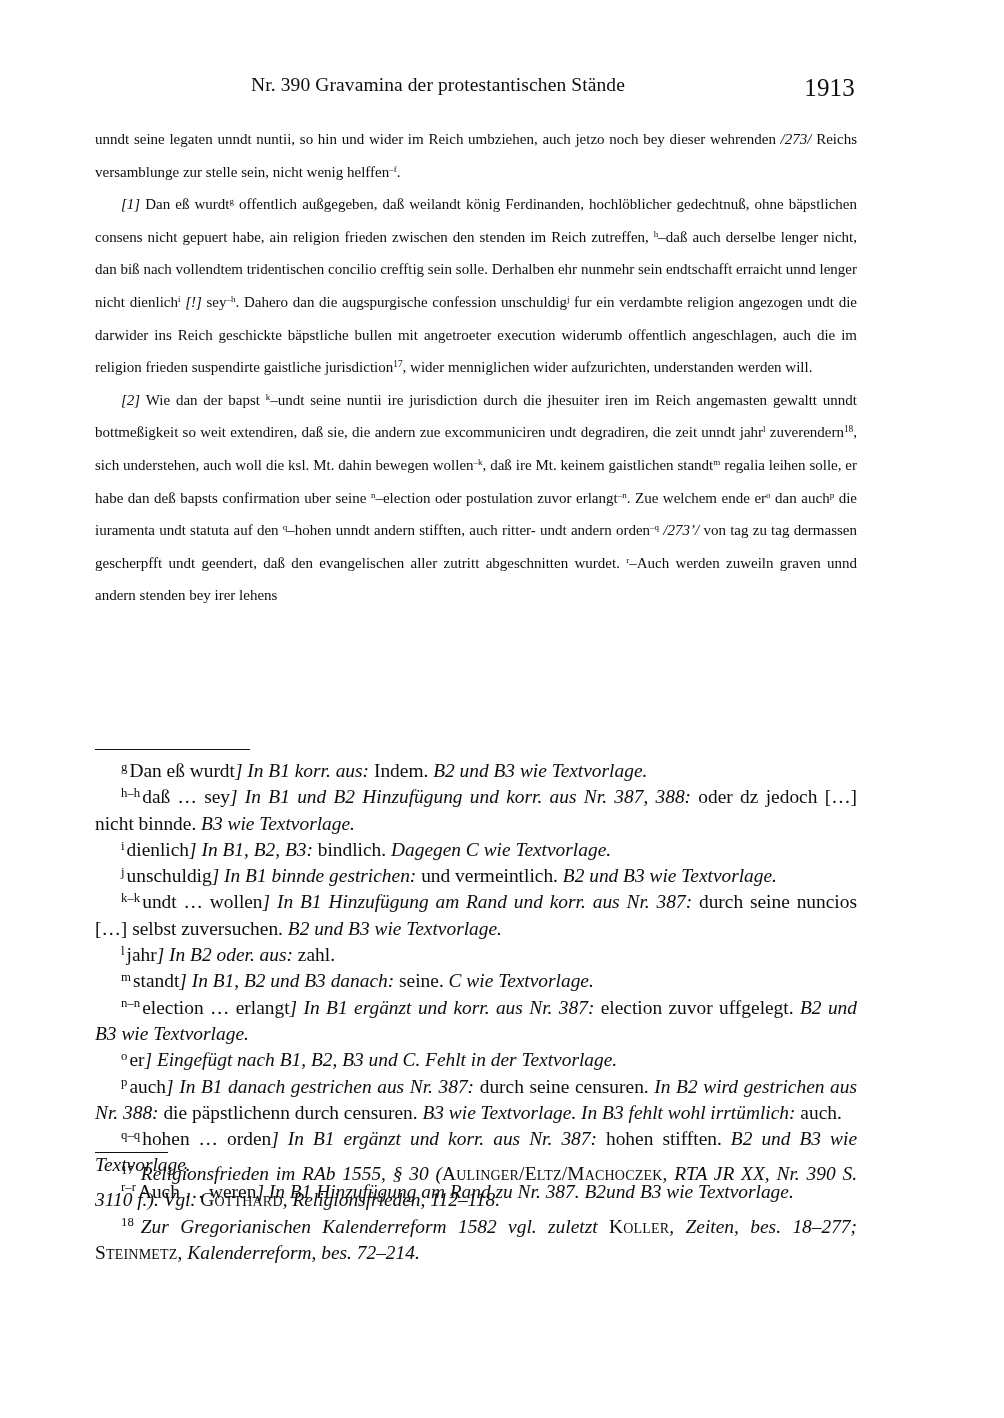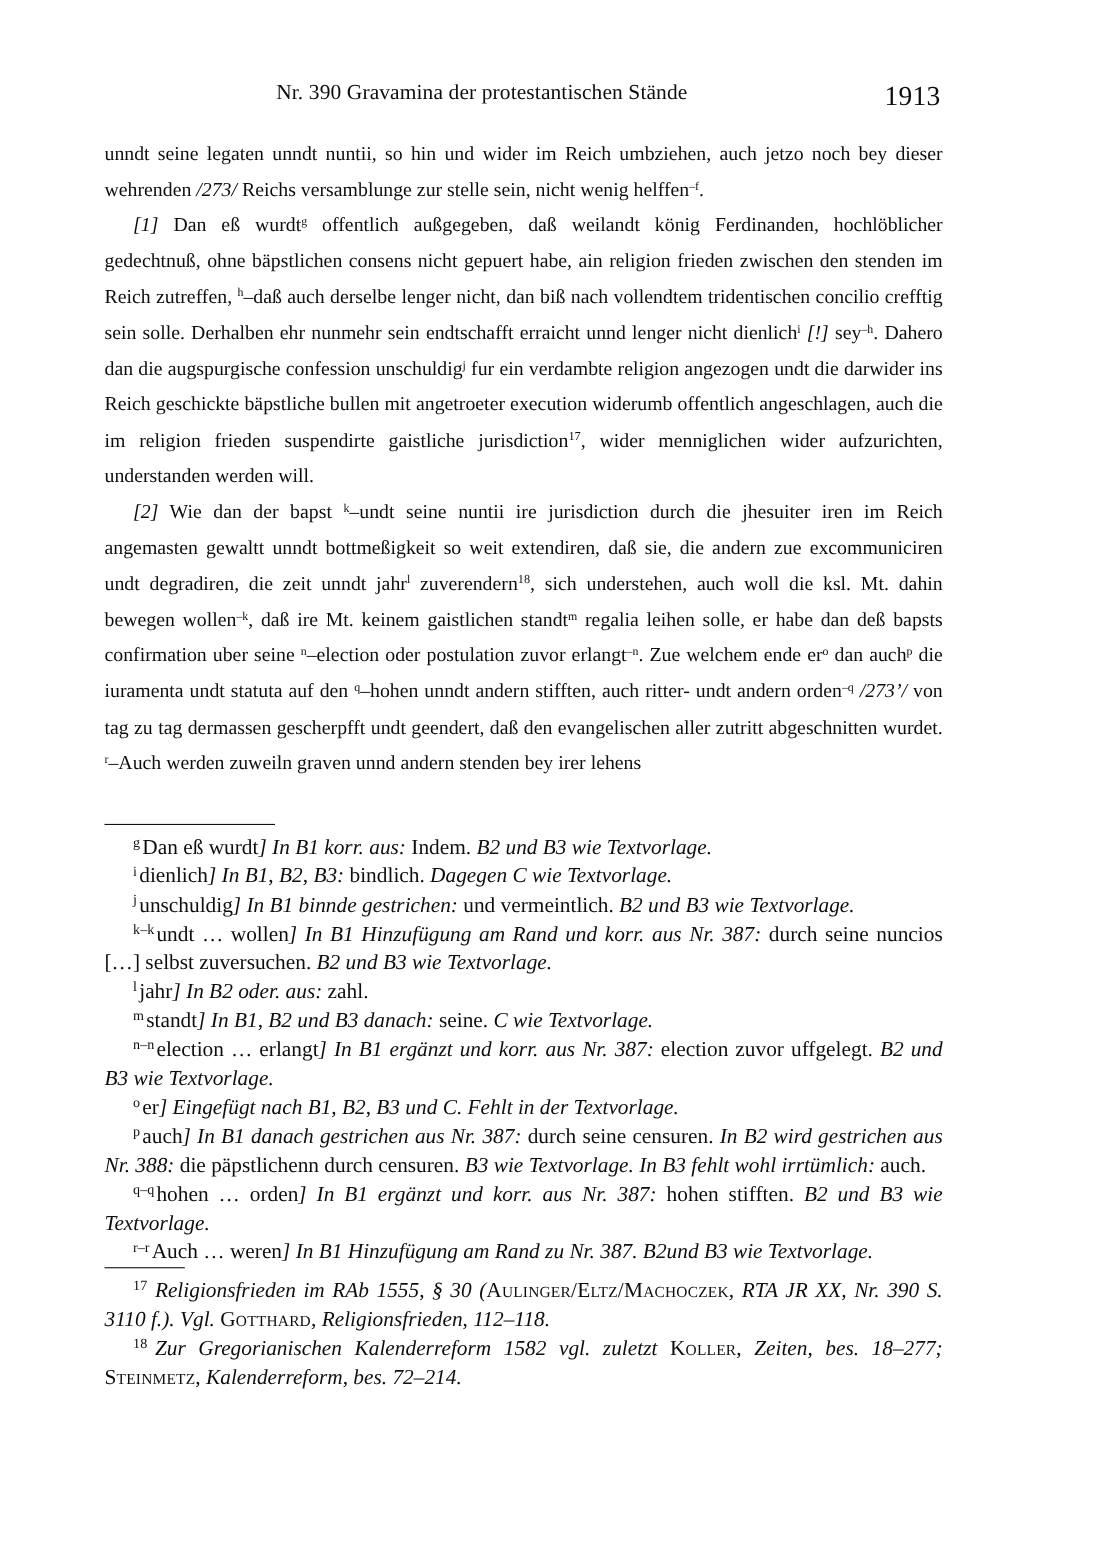--- a/index.html
+++ b/index.html
@@ -47,21 +47,21 @@
     letter-spacing: 0.2px;
     margin-left: auto;
   }
 
   
   .body-text {
     position: absolute;
     left: 95px;
     top: 123px;
     width: 762px;
-    font-size: 18px;
+    font-size: 15px;
     line-height: 32.6px;
     text-align: justify;
     text-justify: inter-word;
     hyphens: none;
   }
   .body-text p {
     margin: 0;
   }
   .body-text p.indent {
     text-indent: 26px;
@@ -167,20 +167,21 @@
     <p class="indent"><span class="it">[2]</span> Wie dan der bapst <sup class="note">k</sup>–undt seine nuntii ire jurisdiction durch die jhesuiter iren im Reich angemasten gewaltt unndt bottmeßigkeit so weit extendiren, daß sie, die andern zue excommuniciren undt degradiren, die zeit unndt jahr<sup class="note">l</sup> zuverendern<sup class="num">18</sup>, sich understehen, auch woll die ksl. Mt. dahin bewegen wollen<sup class="note">–k</sup>, daß ire Mt. keinem gaistlichen standt<sup class="note">m</sup> regalia leihen solle, er habe dan deß bapsts confirmation uber seine <sup class="note">n</sup>–election oder postulation zuvor erlangt<sup class="note">–n</sup>. Zue welchem ende er<sup class="note">o</sup> dan auch<sup class="note">p</sup> die iuramenta undt statuta auf den <sup class="note">q</sup>–hohen unndt andern stifften, auch ritter- undt andern orden<sup class="note">–q</sup> <span class="it">/273’/</span> von tag zu tag dermassen gescherpfft undt geendert, daß den evangelischen aller zutritt abgeschnitten wurdet. <sup class="note">r</sup>–Auch werden zuweiln graven unnd andern stenden bey irer lehens</p>
 
   </div>
 
   <hr class="rule" id="rule-apparatus">
 
   <div class="apparatus">
 
     <p><sup class="sig">g</sup>Dan eß wurdt<span class="it">] In B1 korr. aus:</span> Indem. <span class="it">B2 und B3 wie Textvorlage.</span></p>
 
+    <p><sup class="sig">h–h</sup>daß … sey<span class="it">] In B1 und B2 Hinzufügung und korr. aus Nr. 387, 388:</span> oder dz jedoch […] nicht binnde. <span class="it">B3 wie Textvorlage.</span></p>
 
     <p><sup class="sig">i</sup>dienlich<span class="it">] In B1, B2, B3:</span> bindlich. <span class="it">Dagegen C wie Textvorlage.</span></p>
 
     <p><sup class="sig">j</sup>unschuldig<span class="it">] In B1 binnde gestrichen:</span> und vermeintlich. <span class="it">B2 und B3 wie Textvorlage.</span></p>
 
     <p><sup class="sig">k–k</sup>undt … wollen<span class="it">] In B1 Hinzufügung am Rand und korr. aus Nr. 387:</span> durch seine nuncios […] selbst zuversuchen. <span class="it">B2 und B3 wie Textvorlage.</span></p>
 
     <p><sup class="sig">l</sup>jahr<span class="it">] In B2 oder. aus:</span> zahl.</p>
 
     <p><sup class="sig">m</sup>standt<span class="it">] In B1, B2 und B3 danach:</span> seine. <span class="it">C wie Textvorlage.</span></p>

